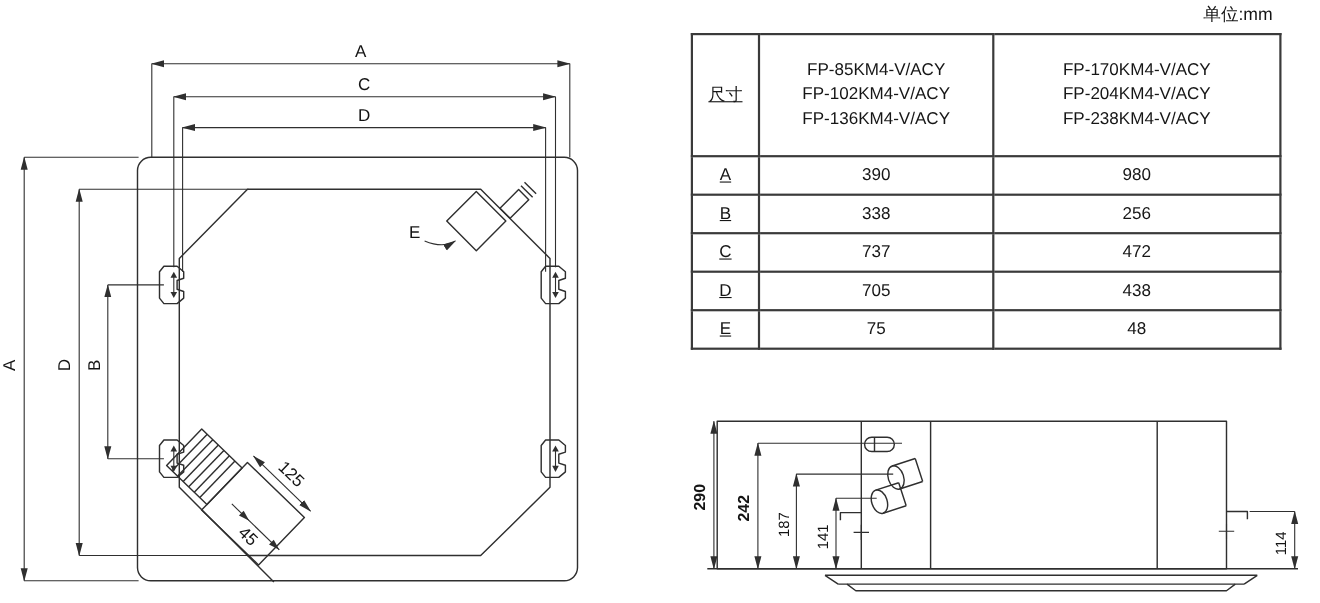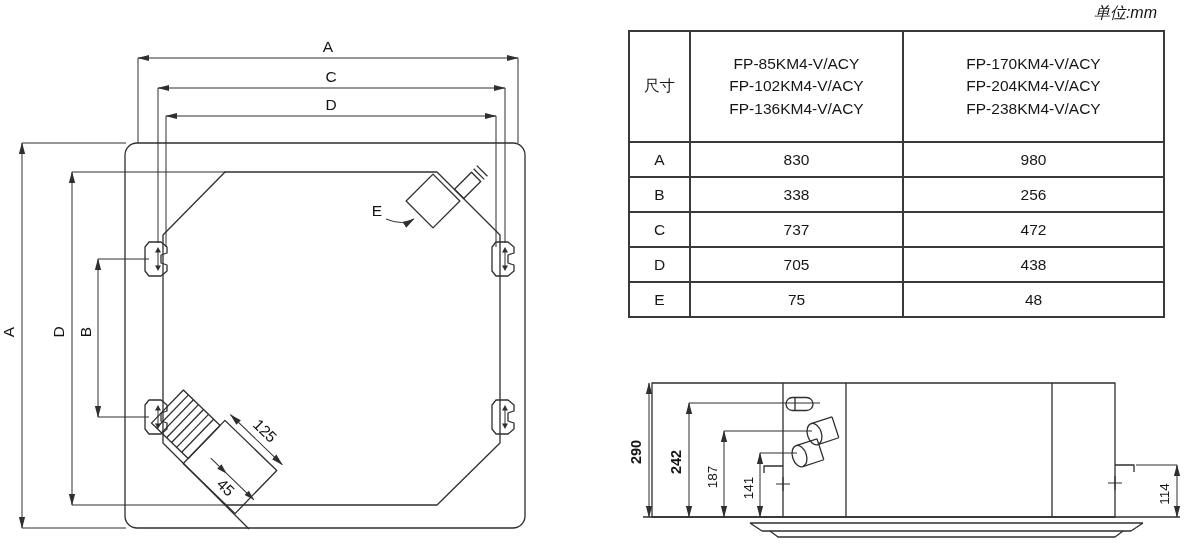--- a/index.html
+++ b/index.html
@@ -7,26 +7,26 @@
           font-family:"Liberation Sans",sans-serif;}
   svg{position:absolute;left:0;top:0;}
   svg .ln{stroke:#2f2f2f;stroke-width:1.3;fill:none;stroke-linejoin:round;}
   svg .dim{stroke:#2f2f2f;stroke-width:1;fill:none;}
   svg .fill{fill:#2f2f2f;stroke:none;}
   svg text{fill:#141414;font-family:"Liberation Sans",sans-serif;}
   svg text.t15{font-size:15.5px;}
   svg text.t14b{font-size:14.5px;font-weight:bold;}
   svg text.t13{font-size:13.5px;}
   #unit-label{position:absolute;left:1020px;top:3px;width:137px;text-align:right;
-              font-size:16px;color:#141414;font-style:italic;}
+              font-size:16px;color:#141414;}
   #dim-table{position:absolute;left:628px;top:30px;border-collapse:collapse;
              table-layout:fixed;width:529px;color:#161616;}
   #dim-table td{border:2px solid #3a3a3a;text-align:center;vertical-align:middle;
                 font-size:15.5px;padding:0;background:#fff;}
-  #dim-table td.c1{width:59px;}
+  #dim-table td.c1{width:59px;text-decoration:underline;}
   #dim-table td.c2{width:211px;}
   #dim-table td.c3{width:259px;border-radius:30px;}
   #dim-table tr.hdr td{height:109px;font-size:15.5px;}
   #dim-table tr.hdr td .ml{line-height:1.45;}
   #dim-table tr.row td{height:33px;}
 </style>
 </head>
 <body>
 
 <div id="canvas">
@@ -180,21 +180,21 @@
       <div class="ml">FP-136KM4-V/ACY</div>
     </td>
     <td class="c3">
       <div class="ml">FP-170KM4-V/ACY</div>
       <div class="ml">FP-204KM4-V/ACY</div>
       <div class="ml">FP-238KM4-V/ACY</div>
     </td>
   </tr>
   <tr class="row">
     <td class="c1">A</td>
-    <td class="c2">830</td>
+    <td class="c2">390</td>
     <td class="c3">980</td>
   </tr>
   <tr class="row">
     <td class="c1">B</td>
     <td class="c2">338</td>
     <td class="c3">256</td>
   </tr>
   <tr class="row">
     <td class="c1">C</td>
     <td class="c2">737</td>

